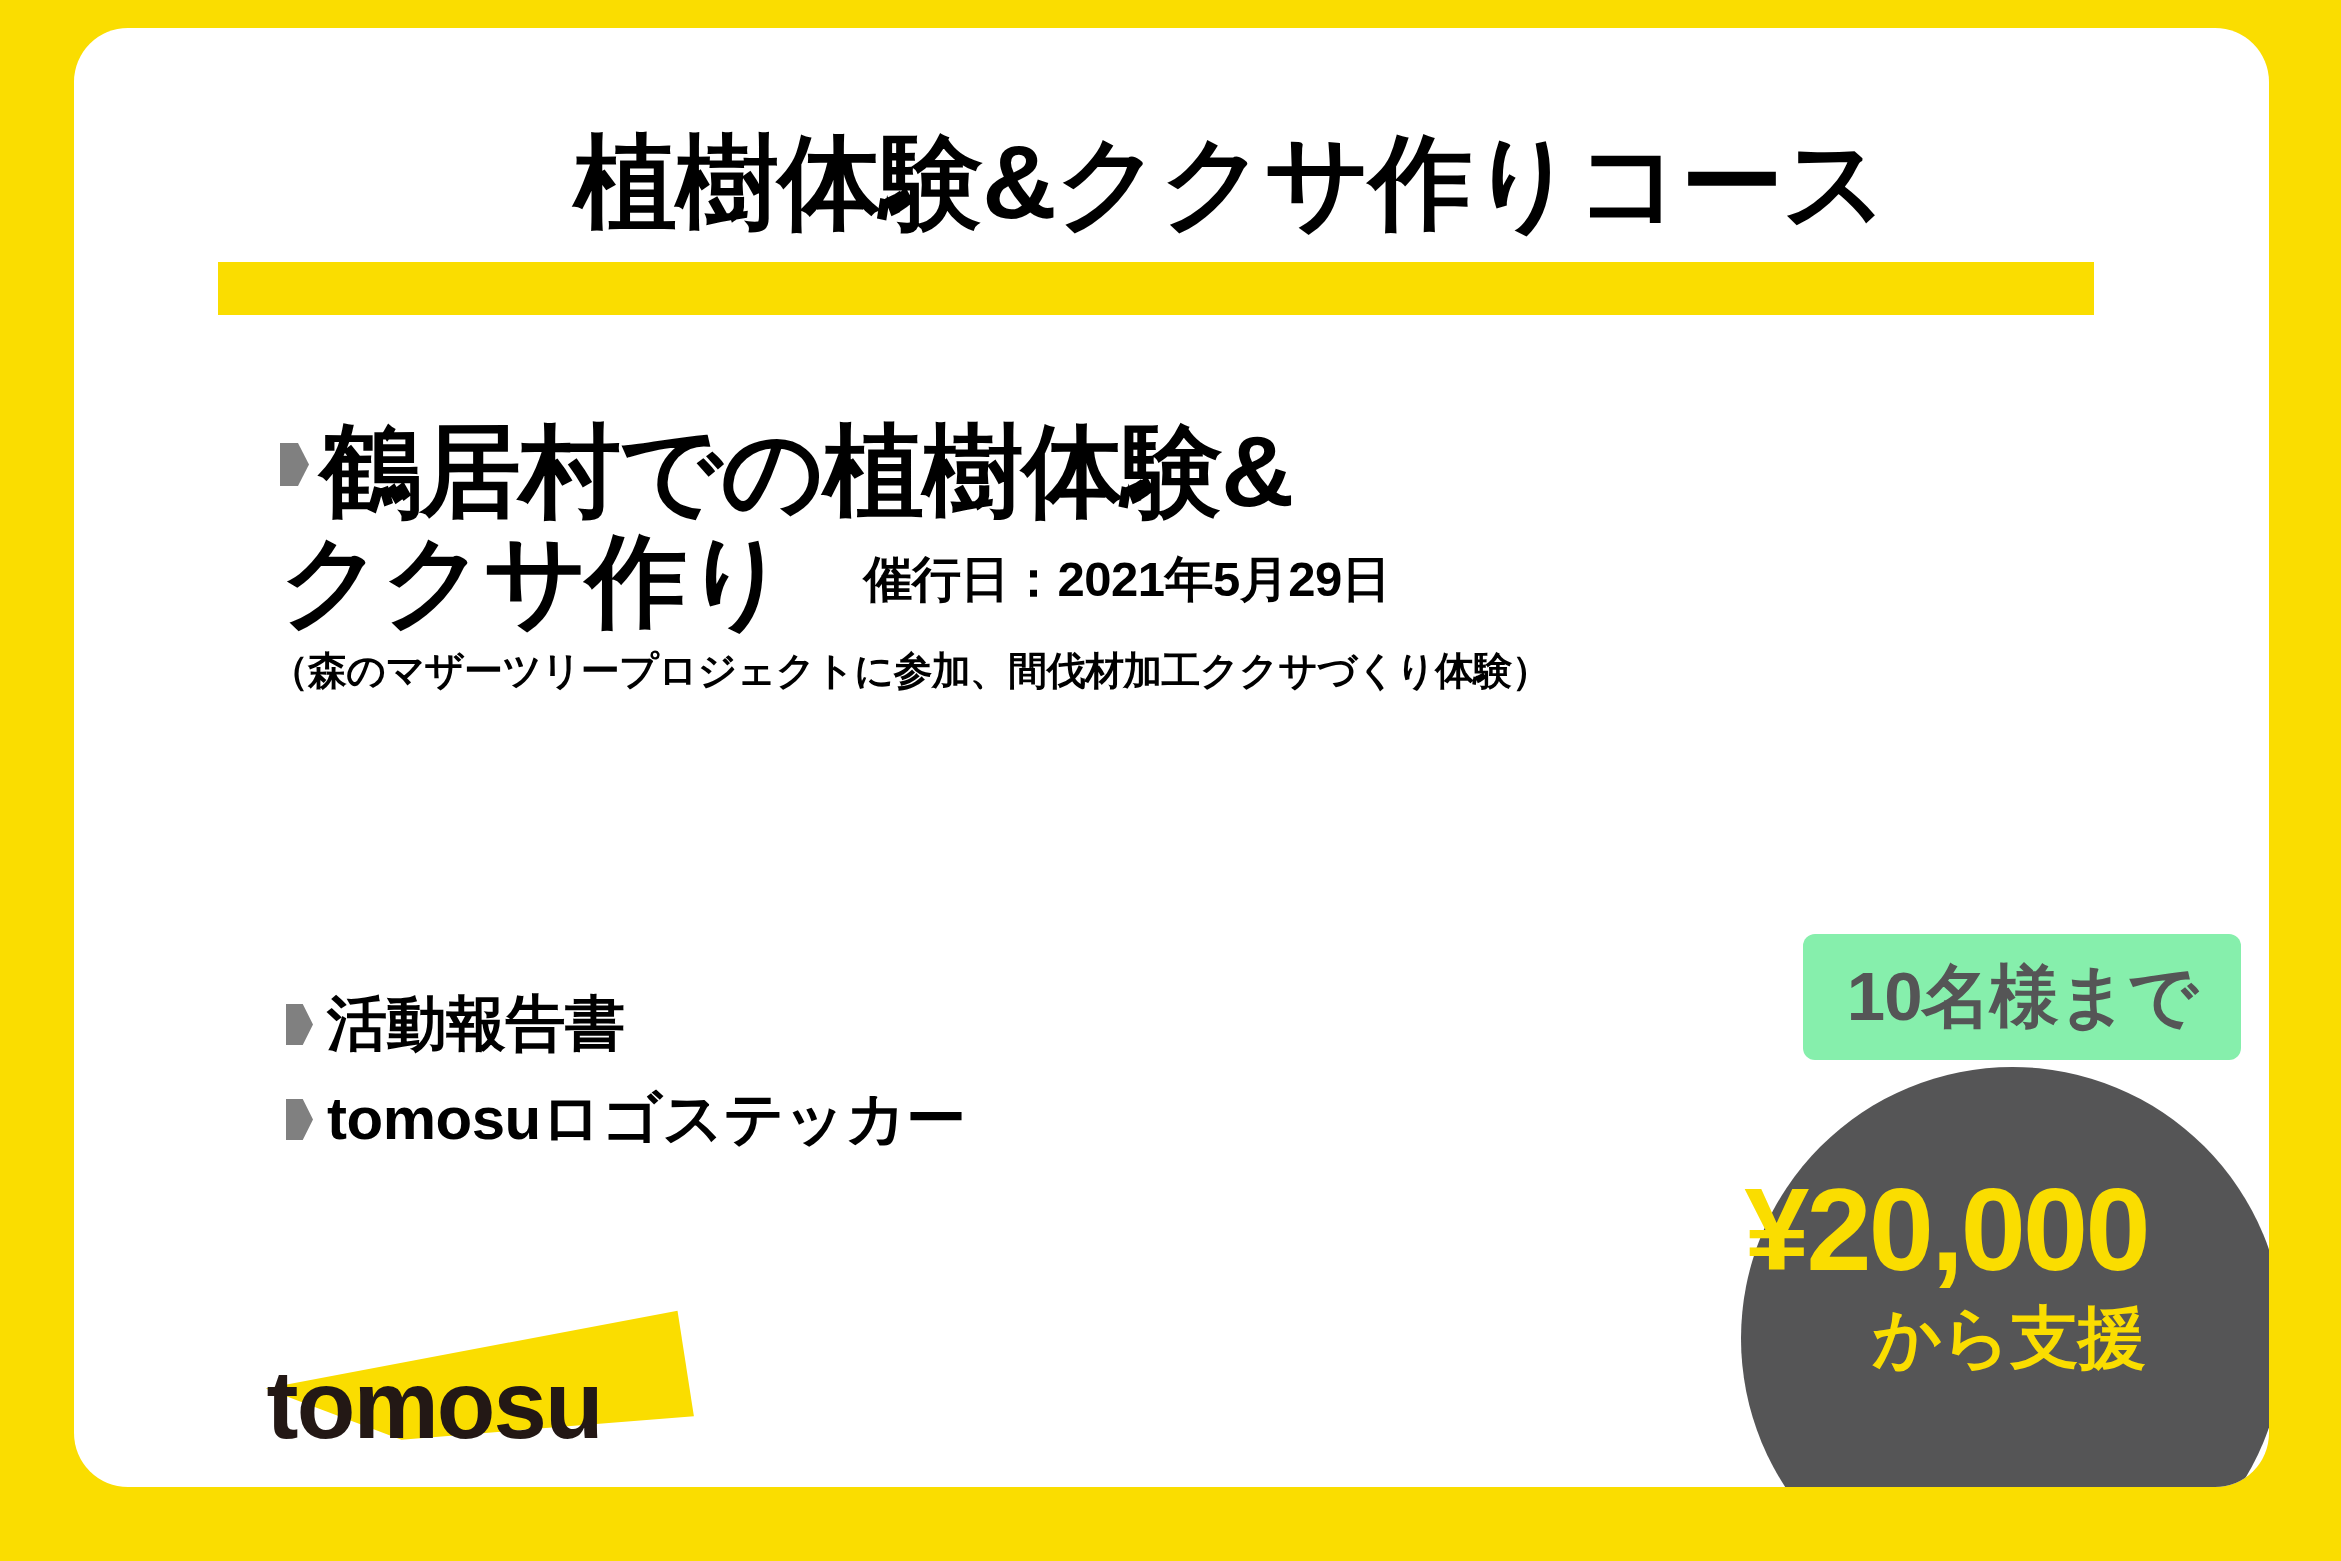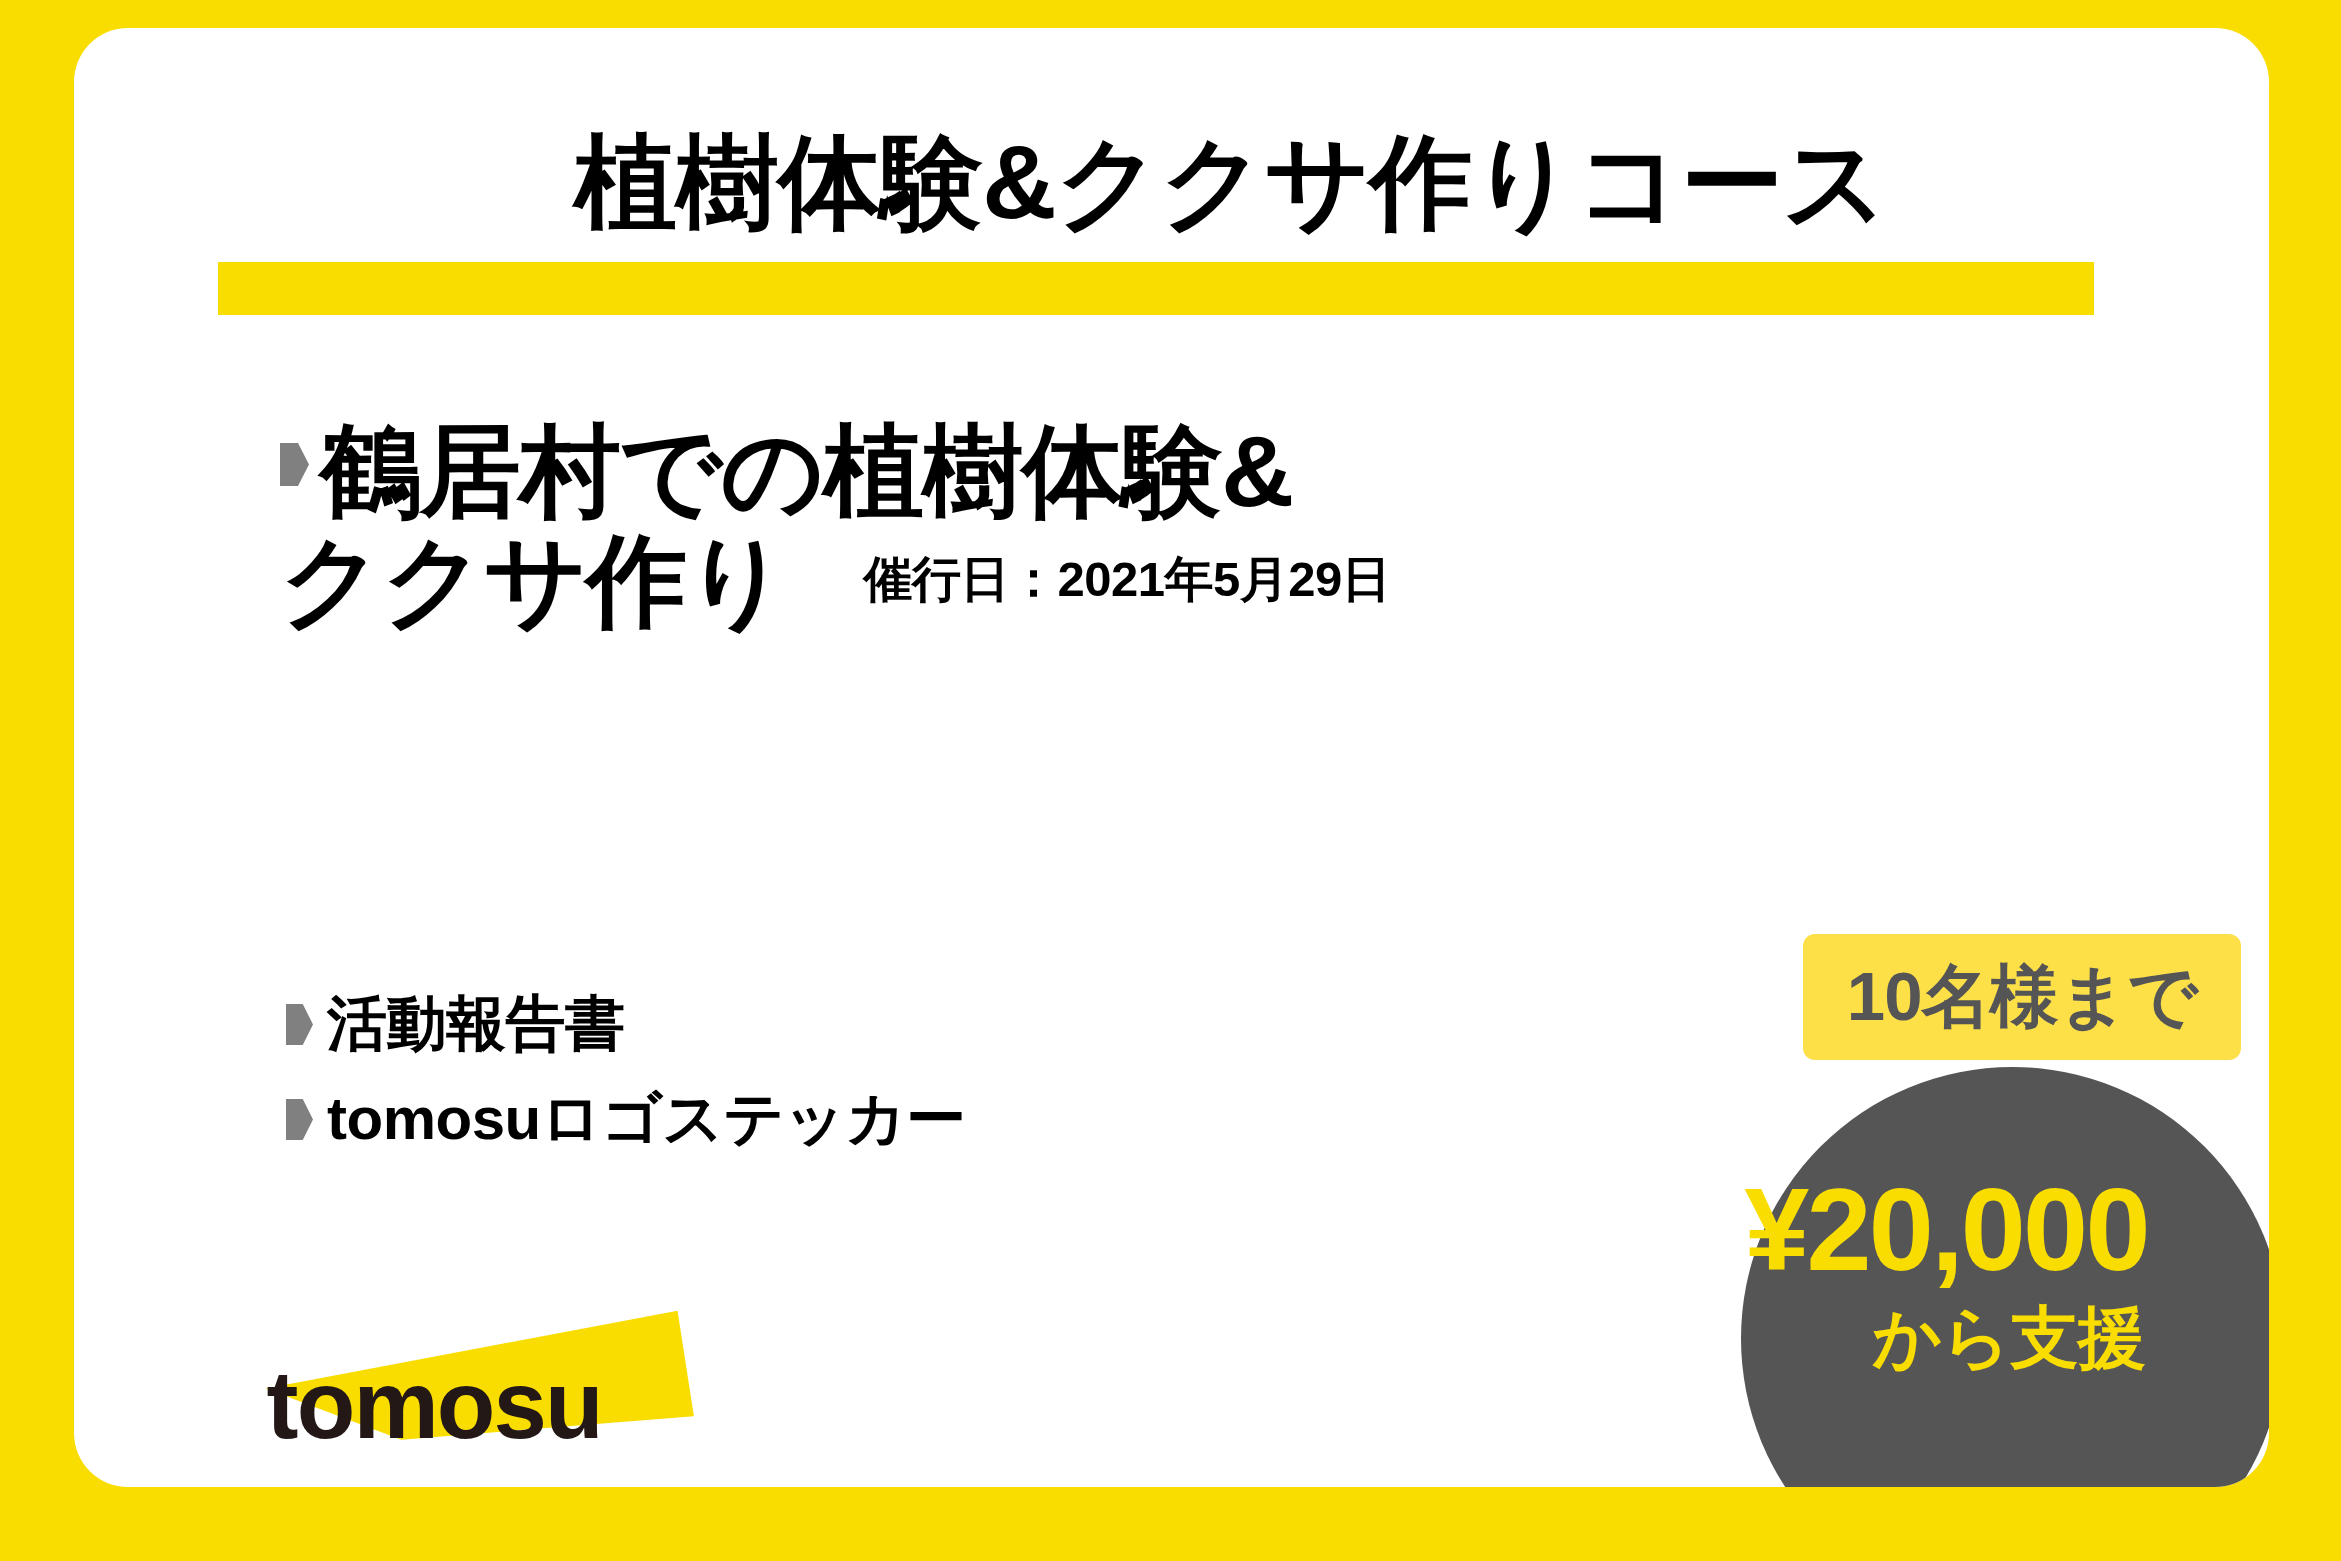--- a/index.html
+++ b/index.html
@@ -170,21 +170,21 @@
     font-weight:bold;
     color:#FADD00;
     letter-spacing:-0.5px;
     white-space:nowrap;
     z-index:8;
   }
   #capacity-badge{
     position:absolute;
     left:1803px; top:934px;
     width:438px; height:126px;
-    background:#fde047;
+    background:#86efac;
     border-radius:12px;
     display:flex;
     align-items:center;
     justify-content:center;
     z-index:9;
   }
   #capacity-label{
     font-size:69px;
     font-weight:bold;
     color:#555556;
@@ -229,20 +229,21 @@
     <div class="bullet-row">
       <div class="bullet-pent"></div>
       <div id="main-heading-l1">鶴居村での植樹体験&amp;</div>
     </div>
 
     <div id="heading-line2-row">
       <div id="main-heading-l2">ククサ作り</div>
       <div id="event-date">催行日：2021年5月29日</div>
     </div>
 
+    <div id="sub-note">（森のマザーツリープロジェクトに参加、間伐材加工ククサづくり体験）</div>
   </div>
 
   <div id="perks">
     <div class="perk-row">
       <div class="perk-pent"></div>
       <div class="perk-label">活動報告書</div>
     </div>
     <div class="perk-row">
       <div class="perk-pent"></div>
       <div class="perk-label">tomosuロゴステッカー</div>

